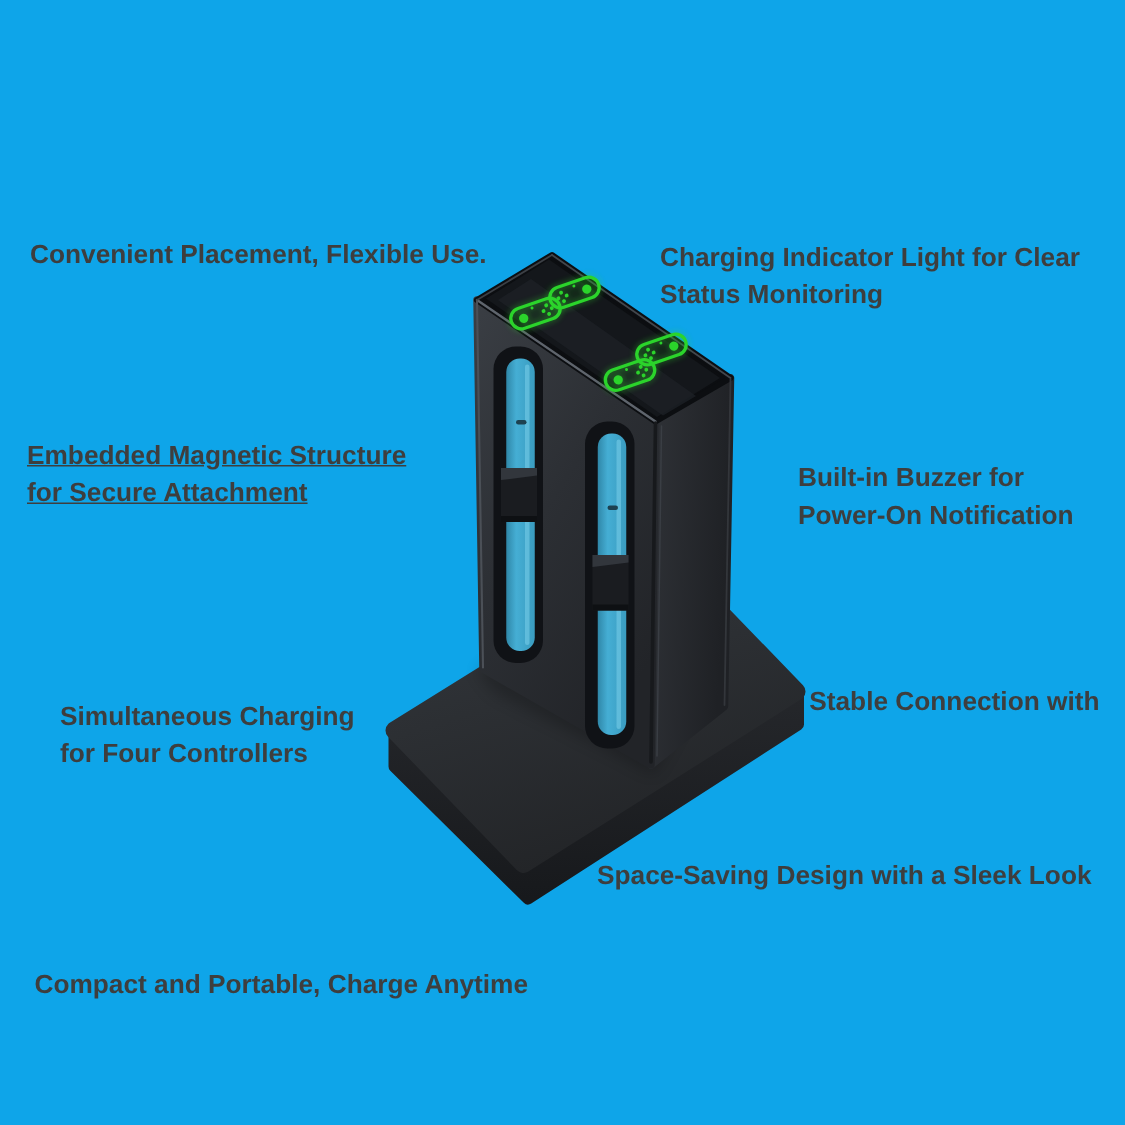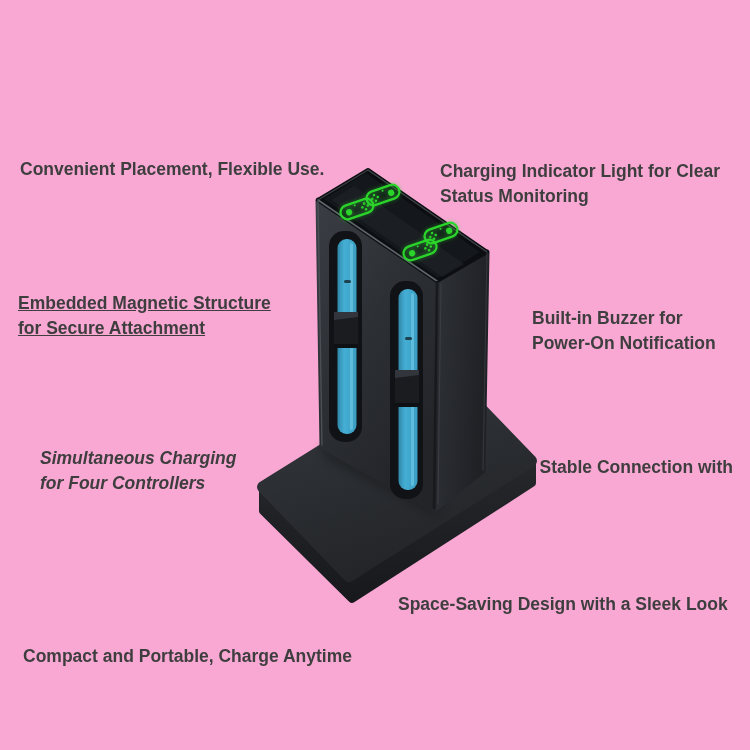--- a/index.html
+++ b/index.html
@@ -1,20 +1,20 @@
 <!DOCTYPE html>
 <html><head>
 <meta charset="utf-8">
 <style>
   html, body { margin: 0; padding: 0; background: #ffffff; }
   .canvas {
     position: relative;
     width: 750px;
     height: 750px;
-    background: #f9a8d4;
+    background: #0ea5e9;
     overflow: hidden;
     font-family: "Liberation Sans", sans-serif;
   }
   .callout {
     position: absolute;
     font-weight: bold;
     font-size: 17.5px;
     line-height: 25px;
     color: #3e3e3e;
     white-space: nowrap;
@@ -44,30 +44,30 @@
   <div class="callout" style="left:18px; top:291px;text-decoration:underline;">
     <span>Embedded Magnetic Structure</span>
     <span>for Secure Attachment</span>
   </div>
 
   <div class="callout" style="left:532px; top:306px;">
     <span>Built-in Buzzer for</span>
     <span>Power-On Notification</span>
   </div>
 
-  <div class="callout" style="left:40px; top:446px;font-style:italic;">
+  <div class="callout" style="left:40px; top:465px;">
     <span>Simultaneous Charging</span>
     <span>for Four Controllers</span>
   </div>
 
   <div class="callout align-right" style="right:17px; top:455px;">
     <span>Stable Connection with</span>
   </div>
 
-  <div class="callout" style="left:398px; top:571px;margin-top:21px;">
+  <div class="callout" style="left:398px; top:571px;">
     <span>Space-Saving Design with a Sleek Look</span>
   </div>
 
   <div class="callout" style="left:23px; top:644px;">
     <span>Compact and Portable, Charge Anytime</span>
   </div>
 
   <svg class="product-svg" viewBox="0 0 750 750">
     <defs>
       <linearGradient id="gFront" x1="0" y1="0" x2="0.6" y2="1">

